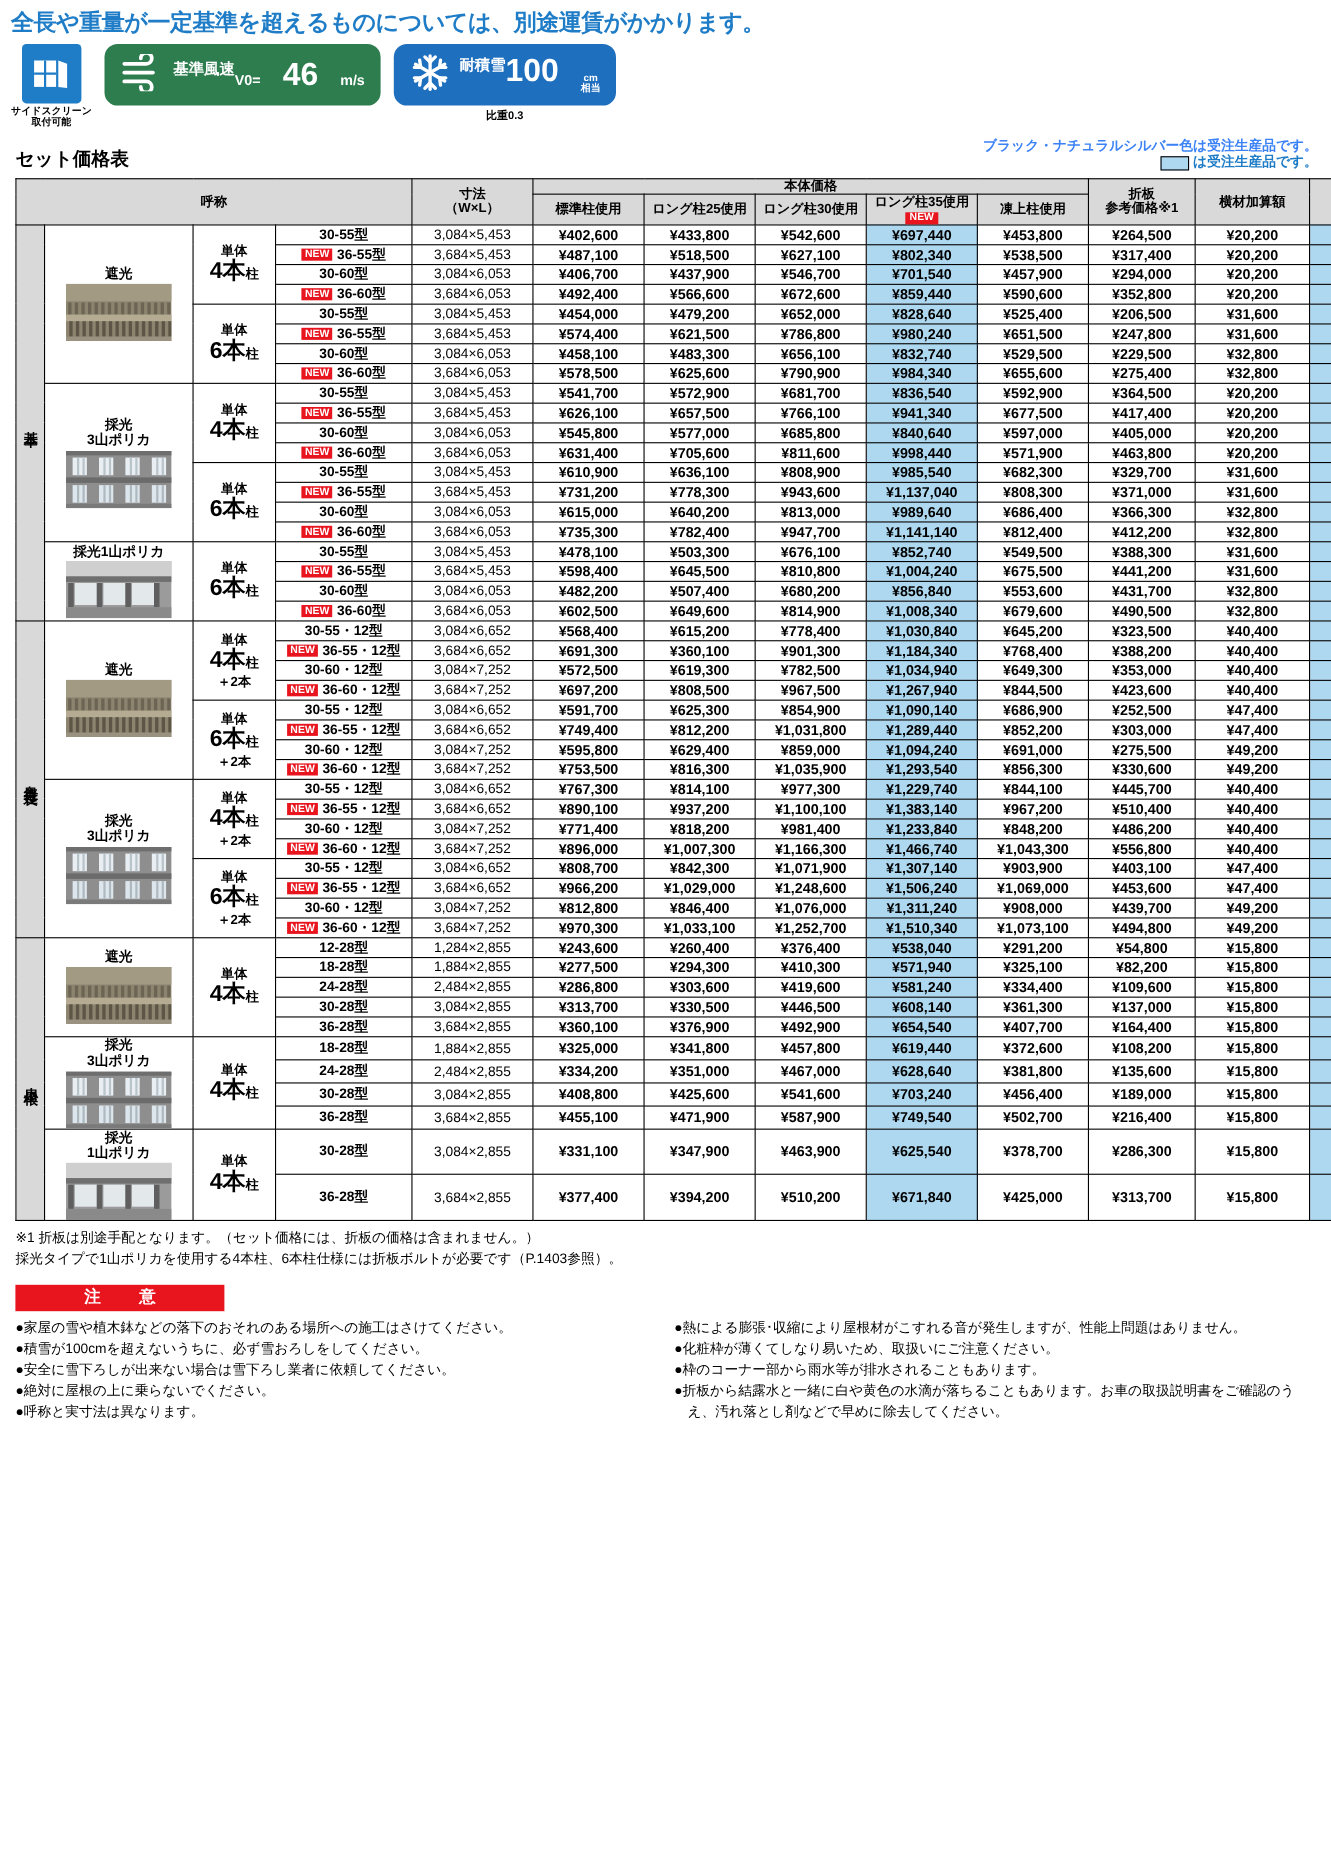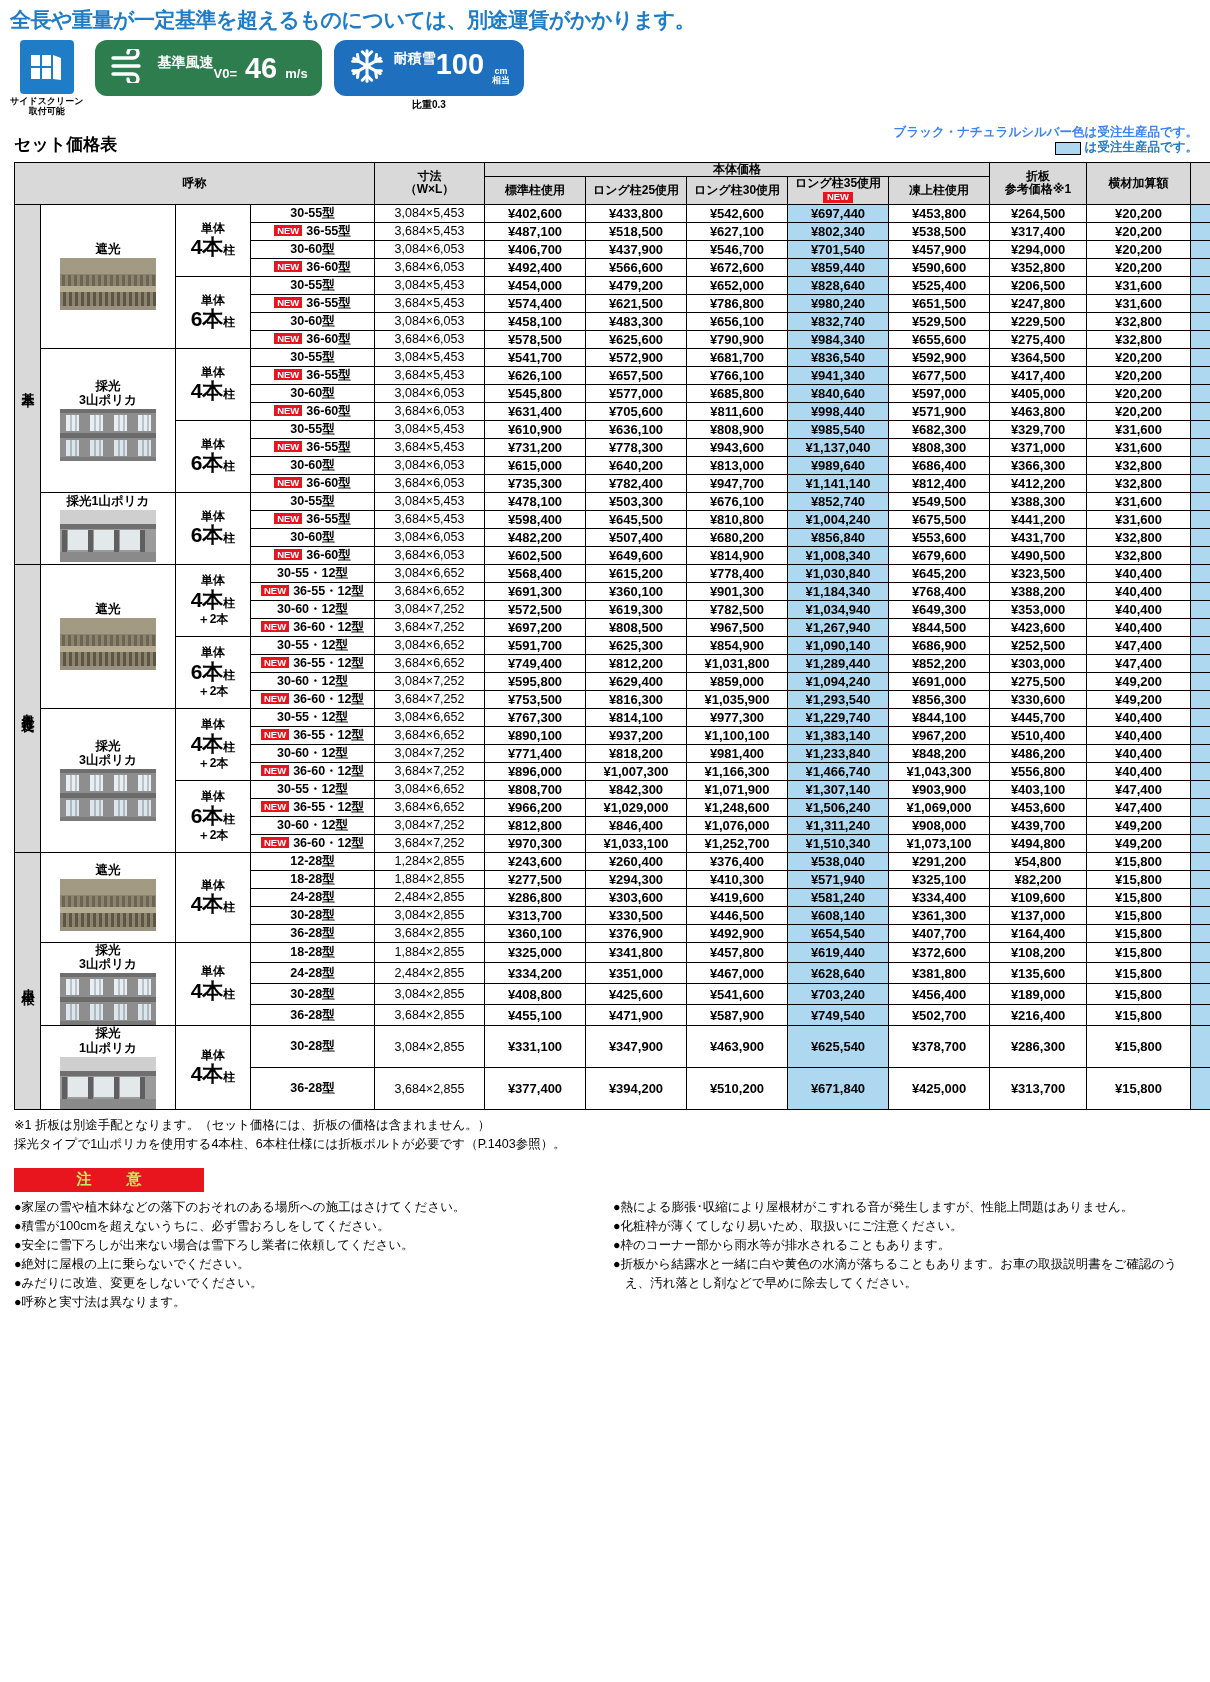--- a/index.html
+++ b/index.html
@@ -37,21 +37,21 @@
   .side-icon svg { display:block; }
   .side-cap { font-size:9px;line-height:1.15;text-align:center;margin-top:2px;font-weight:bold; }
   .pill {
     height:56px;border-radius:12px;display:flex;align-items:center;
     padding:0 14px;gap:8px;color:#fff;
   }
   .pill.wind { background:#2E7D4F; }
   .pill.snow { background:#1F6FBF; }
   .pill-txt { display:flex;align-items:flex-start;line-height:1; }
   .pill-top { font-size:14px;font-weight:bold;margin-bottom:3px; }
-  .pill-bot { font-size:13px;font-weight:bold;display:flex;align-items:baseline;gap:8px;justify-content:center; }
+  .pill-bot { font-size:13px;font-weight:bold;display:flex;align-items:baseline;gap:20px;justify-content:center; }
   .pill-big { font-size:29px;font-weight:bold;line-height:0.9; }
   .pill-sub { font-size:9px;line-height:1;display:flex;flex-direction:column;align-items:center;font-weight:bold; }
   .under-cap { font-size:10px;text-align:center;margin-top:2px;font-weight:bold; }
   
   .sec-head { display:flex;align-items:flex-end;justify-content:space-between;padding:8px 12px 2px 14px; }
   .sec-title { font-size:17px;font-weight:bold; }
   .note-right { text-align:right;line-height:1.25; }
   .note-blue { color:#3b82f6;font-size:12.5px;font-weight:bold; }
   .note-blue2 { color:#1F7CC6;font-size:12.5px;font-weight:bold;display:flex;align-items:center;justify-content:flex-end;gap:4px; }
   .swatch { width:26px;height:13px;background:#ADD8F0;border:1px solid #000;display:inline-block; }
@@ -82,21 +82,21 @@
     padding:0 3px;margin-right:4px;vertical-align:1px;letter-spacing:0;
   }
   .new-head {
     display:inline-block;background:#E8141E;color:#fff;font-size:9.5px;font-weight:bold;
     padding:0 4px;margin-top:1px;
   }
   
   .foot { margin:6px 14px 0 14px;font-size:12.5px;line-height:1.5; }
   .notice-wrap { margin:14px 14px 0 14px; }
   .notice-bar {
-    width:190px;background:#E8141E;color:#bef264;font-weight:bold;font-size:15px;
+    width:190px;background:#E8141E;color:#ffffff;font-weight:bold;font-size:15px;
     text-align:center;letter-spacing:10px;padding:2px 0 3px 10px;
   }
   .notice-cols { display:flex;gap:16px;margin-top:6px; }
   .notice-col { flex:1;font-size:12.5px;line-height:1.52; }
   .notice-col p { margin:0; }
   .ind { padding-left:12px;display:block; }
 </style>
 </head>
 <body>
 
@@ -1215,21 +1215,20 @@
 </div>
 
 <div class="notice-wrap">
   <div class="notice-bar">注　意</div>
   <div class="notice-cols">
     <div class="notice-col">
       <p>●家屋の雪や植木鉢などの落下のおそれのある場所への施工はさけてください。</p>
       <p>●積雪が100cmを超えないうちに、必ず雪おろしをしてください。</p>
       <p>●安全に雪下ろしが出来ない場合は雪下ろし業者に依頼してください。</p>
       <p>●絶対に屋根の上に乗らないでください。</p>
-      <p>●みだりに改造、変更をしないでください。</p>
       <p>●呼称と実寸法は異なります。</p>
     </div>
     <div class="notice-col">
       <p>●熱による膨張･収縮により屋根材がこすれる音が発生しますが、性能上問題はありません。</p>
       <p>●化粧枠が薄くてしなり易いため、取扱いにご注意ください。</p>
       <p>●枠のコーナー部から雨水等が排水されることもあります。</p>
       <p>●折板から結露水と一緒に白や黄色の水滴が落ちることもあります。お車の取扱説明書をご確認のう</p>
       <p class="ind">え、汚れ落とし剤などで早めに除去してください。</p>
     </div>
   </div>

